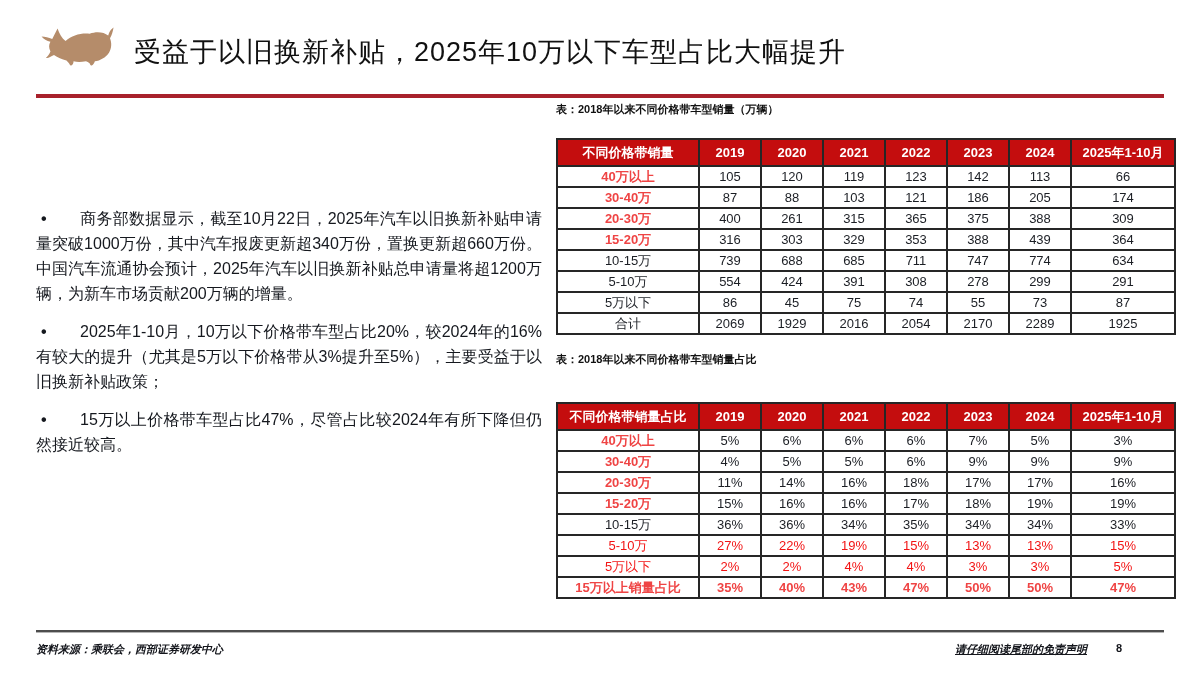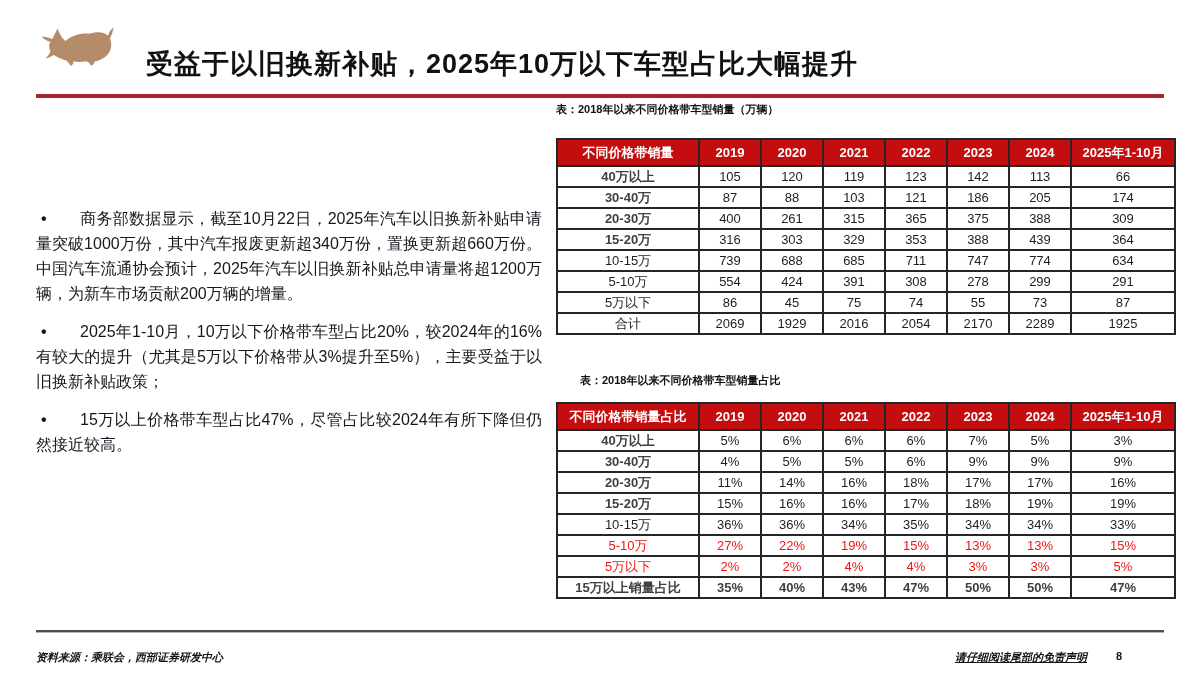--- a/index.html
+++ b/index.html
@@ -5,65 +5,65 @@
   html,body{margin:0;padding:0;background:#ffffff;}
   *{box-sizing:border-box;}
   .slide{
     position:relative;width:1200px;height:675px;background:#fff;overflow:hidden;
     font-family:"Liberation Sans",sans-serif;color:var(--text,#1a1a1a);
   }
   
   .logo{position:absolute;left:38px;top:20px;width:80px;height:56px;}
   .logo svg{width:100%;height:100%;}
   .page-title{
-    position:absolute;left:130px;top:30px;margin:16px;
-    font-size:27px;font-weight:700;letter-spacing:1px;color:#111;
+    position:absolute;left:130px;top:30px;margin:4px;
+    font-size:27px;font-weight:400;letter-spacing:1px;color:#111;
     font-family:"Liberation Sans",sans-serif;white-space:nowrap;
   }
   .title-rule{position:absolute;left:36px;top:94px;width:1128px;height:4px;background:var(--accent-rule,#a8212b);}
   
   .bullets{
     position:absolute;left:36px;top:206px;width:506px;
     font-size:16px;line-height:25px;text-align:justify;color:#15181e;
   }
   .bullets p{margin:0 0 13px 0;}
   .bullet-marker{display:inline-block;width:44px;padding-left:5px;font-weight:bold;}
   
   .tbl-title{position:absolute;left:556px;font-size:11px;font-weight:bold;color:#111;white-space:nowrap;}
   .tbl-title.t1{top:102px;}
-  .tbl-title.t2{top:373px;margin-left:24px;}
+  .tbl-title.t2{top:352px;}
   table.datatable{
     position:absolute;left:556px;border-collapse:collapse;table-layout:fixed;
     font-family:"Liberation Sans",sans-serif;background:#fff;
   }
   table.t1-table{top:138px;}
   table.t2-table{top:402px;}
   .datatable col.col-label{width:142px;}
   .datatable col.col-year{width:62px;}
   .datatable col.col-wide{width:104px;}
   .datatable th{
     background:var(--table-header-bg,#c00000);color:var(--table-header-text,#fff);
     font-size:13px;font-weight:bold;height:27px;padding:0 2px;
     border:2px solid #262626;text-align:center;
   }
   .datatable td{
     border:2px solid #262626;text-align:center;vertical-align:middle;
     font-size:13px;height:21px;padding:0 2px;color:#1b1e24;
   }
-  .datatable td.bold{font-weight:bold;color:#404040;}
+  .datatable td.bold{font-weight:bold;color:#ef4444;}
   .datatable td.red{color:var(--highlight-red,#f21414);}
   
   .footer-rule{
     position:absolute;left:36px;top:630px;width:1128px;height:3px;
     background:var(--footer-rule,#4d4d4d);border-bottom:1px solid #b5b5b5;
   }
   .source,.disclaimer,.page-num{
     position:absolute;top:642px;
     font-family:"Liberation Serif",serif;font-style:italic;font-weight:bold;
-    font-size:11px;color:#14161c;white-space:nowrap;margin-top:8px;
+    font-size:11px;color:#14161c;white-space:nowrap;
   }
   .source{left:36px;}
   .disclaimer{left:955px;text-decoration:underline;}
   .page-num{left:1116px;font-family:"Liberation Sans",sans-serif;font-style:normal;}
 </style>
 </head>
 <body>
 
 <div class="slide">
 

